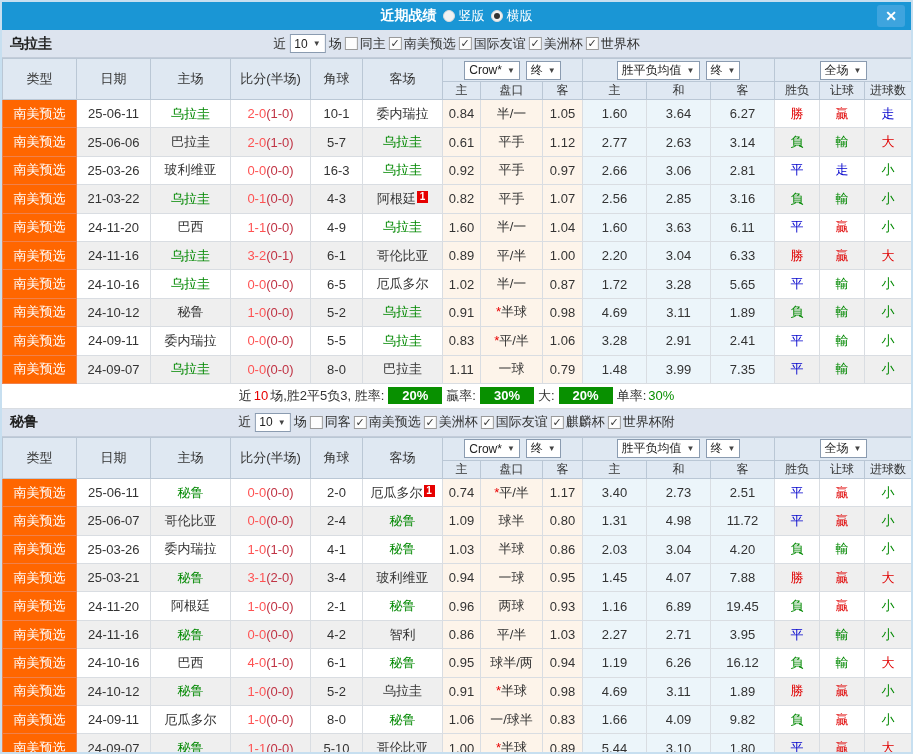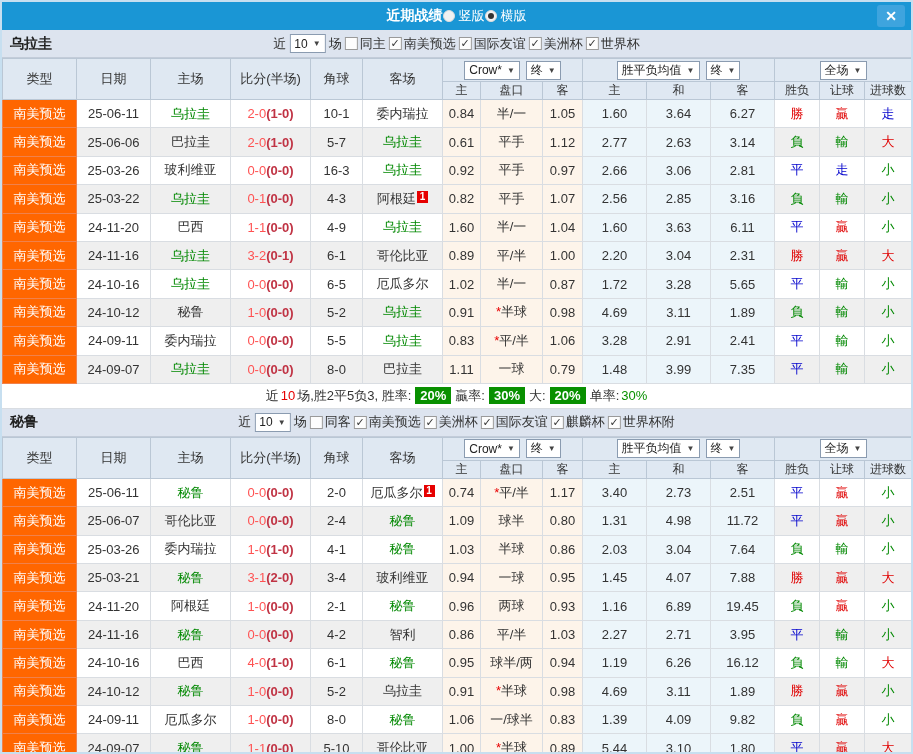--- a/index.html
+++ b/index.html
@@ -6,21 +6,21 @@
   body { font-family: "Liberation Sans", "DejaVu Sans", sans-serif; background: #fff; }
   .window {
     width: 913px; height: 754px; border: 2px solid #c7dff0;
     overflow: hidden; position: relative; background: #fff;
   }
   
   .titlebar {
     height: 28px; background: #1a96d5; display: flex; align-items: center;
     justify-content: center; position: relative; color: #fff;
   }
-  .title-group { display: flex; align-items: flex-start; }
+  .title-group { display: flex; align-items: flex-start; gap: 6px; }
   .win-title { font-size: 14px; font-weight: bold; }
   .radio-opt { display: inline-flex; align-items: center; gap: 4px; font-size: 13px; cursor: pointer; }
   .radio-dot { width: 12px; height: 12px; border-radius: 50%; background: #f2f2f2; border: 1px solid #dcdcdc; position: relative; display: inline-block; }
   .radio-dot.sel::after { content: ""; position: absolute; left: 2px; top: 2px; width: 6px; height: 6px; border-radius: 50%; background: #333; }
   .close-btn {
     position: absolute; right: 6px; top: 3px; width: 28px; height: 22px;
     background: #3ea4de; border: none; border-radius: 3px; color: #fff;
     font-size: 14px; font-weight: bold; cursor: pointer; line-height: 20px;
   }
   
@@ -44,31 +44,31 @@
   thead tr.h1 th { height: 23px; }
   thead tr.h2 th { height: 16px; font-size: 12px; }
   .dd-row { display: flex; align-items: center; justify-content: center; gap: 6px; }
   tbody td { height: 28.4px; font-size: 13px; color: #333; background: #fff; }
   tr.even td { background: #efefef; }
   td.type-cell { background: #f60 !important; color: #fff; border-color: #f0814c; }
   td.odd-cell { background: #fdf4ea !important; }
   td.avg-cell { background: #ecf5fa !important; }
   .hl { color: #008800; }
   .s-main { color: #ff5252; }
-  .s-half { color: #c03344; font-weight: bold; }
+  .s-half { color: #c03344; }
   .star { color: #e80000; }
   .c-red { color: #e00000; }
   .c-green { color: #008800; }
   .c-blue { color: #0000cc; }
   .rank-badge { display: inline-block; background: #e60000; color: #fff; font-size: 10px; line-height: 12px; min-width: 11px; padding: 0 1px; vertical-align: 3px; margin-left: 1px; font-weight: bold; }
   
   .summary { height: 25px; display: flex; align-items: center; justify-content: center; gap: 2px; font-size: 13px; color: #333; background: #fff; border-bottom: 1px solid #d9dde2; }
   .sum-red { color: #e60000; }
   .sum-green { color: #089000; }
-  .sum-badge { background: #089000; color: #fff; padding: 1px 5px; margin: 0 2px; font-weight: bold; }
+  .sum-badge { background: #089000; color: #fff; padding: 1px 14px; margin: 0 2px; font-weight: bold; }
 </style>
 </head>
 <body>
 
 <div class="window">
   <div class="titlebar">
     <div class="title-group">
       <span class="win-title">近期战绩</span>
       <span class="radio-opt">
         <span class="radio-dot"></span>
@@ -232,21 +232,21 @@
               <td class="odd-cell">0.97</td>
               <td class="avg-cell">2.66</td>
               <td class="avg-cell">3.06</td>
               <td class="avg-cell">2.81</td>
               <td class="c-blue">平</td>
               <td class="c-blue">走</td>
               <td class="c-green">小</td>
             </tr>
             <tr class="even">
               <td class="type-cell">南美预选</td>
-              <td>25-03-22</td>
+              <td>21-03-22</td>
               <td class="hl">乌拉圭</td>
               <td><span class="s-main">0-1</span><span class="s-half">(0-0)</span></td>
               <td>4-3</td>
               <td class="">阿根廷<span class="rank-badge">1</span></td>
               <td class="odd-cell">0.82</td>
               <td class="odd-cell">平手</td>
               <td class="odd-cell">1.07</td>
               <td class="avg-cell">2.56</td>
               <td class="avg-cell">2.85</td>
               <td class="avg-cell">3.16</td>
@@ -276,21 +276,21 @@
               <td>24-11-16</td>
               <td class="hl">乌拉圭</td>
               <td><span class="s-main">3-2</span><span class="s-half">(0-1)</span></td>
               <td>6-1</td>
               <td class="">哥伦比亚</td>
               <td class="odd-cell">0.89</td>
               <td class="odd-cell">平/半</td>
               <td class="odd-cell">1.00</td>
               <td class="avg-cell">2.20</td>
               <td class="avg-cell">3.04</td>
-              <td class="avg-cell">2.31</td>
+              <td class="avg-cell">6.33</td>
               <td class="c-red">勝</td>
               <td class="c-red">贏</td>
               <td class="c-red">大</td>
             </tr>
             <tr class="odd">
               <td class="type-cell">南美预选</td>
               <td>24-10-16</td>
               <td class="hl">乌拉圭</td>
               <td><span class="s-main">0-0</span><span class="s-half">(0-0)</span></td>
               <td>6-5</td>
@@ -518,21 +518,21 @@
               <td>25-03-26</td>
               <td class="">委内瑞拉</td>
               <td><span class="s-main">1-0</span><span class="s-half">(1-0)</span></td>
               <td>4-1</td>
               <td class="hl">秘鲁</td>
               <td class="odd-cell">1.03</td>
               <td class="odd-cell">半球</td>
               <td class="odd-cell">0.86</td>
               <td class="avg-cell">2.03</td>
               <td class="avg-cell">3.04</td>
-              <td class="avg-cell">7.64</td>
+              <td class="avg-cell">4.20</td>
               <td class="c-green">負</td>
               <td class="c-green">輸</td>
               <td class="c-green">小</td>
             </tr>
             <tr class="even">
               <td class="type-cell">南美预选</td>
               <td>25-03-21</td>
               <td class="hl">秘鲁</td>
               <td><span class="s-main">3-1</span><span class="s-half">(2-0)</span></td>
               <td>3-4</td>
@@ -618,21 +618,21 @@
             <tr class="odd">
               <td class="type-cell">南美预选</td>
               <td>24-09-11</td>
               <td class="">厄瓜多尔</td>
               <td><span class="s-main">1-0</span><span class="s-half">(0-0)</span></td>
               <td>8-0</td>
               <td class="hl">秘鲁</td>
               <td class="odd-cell">1.06</td>
               <td class="odd-cell">一/球半</td>
               <td class="odd-cell">0.83</td>
-              <td class="avg-cell">1.39</td>
+              <td class="avg-cell">1.66</td>
               <td class="avg-cell">4.09</td>
               <td class="avg-cell">9.82</td>
               <td class="c-green">負</td>
               <td class="c-red">贏</td>
               <td class="c-green">小</td>
             </tr>
             <tr class="even">
               <td class="type-cell">南美预选</td>
               <td>24-09-07</td>
               <td class="hl">秘鲁</td>

